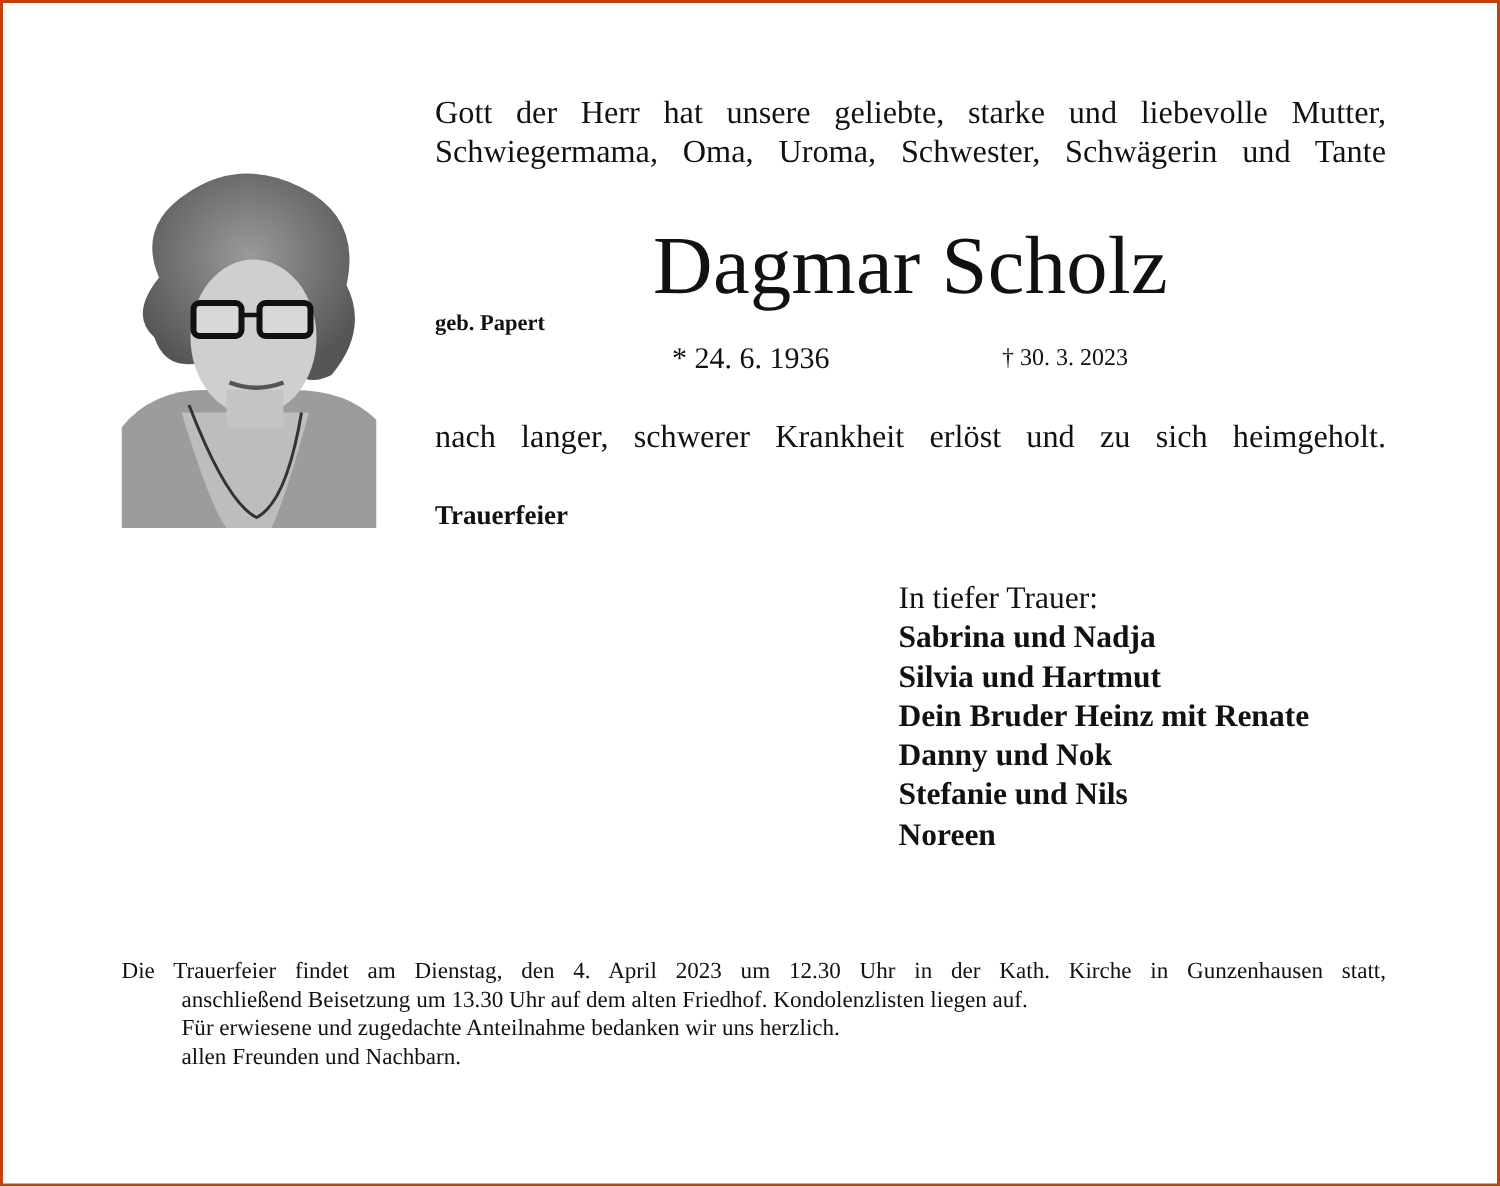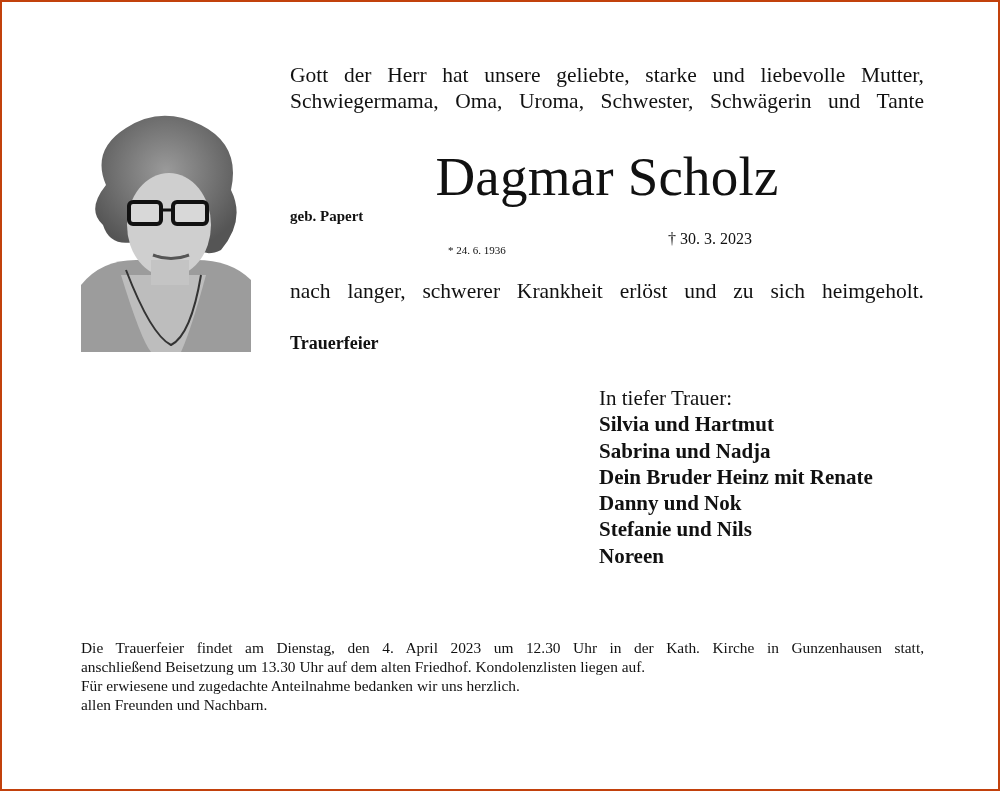--- a/index.html
+++ b/index.html
@@ -19,39 +19,39 @@
     }
     .intro span { display: block; text-align-last: justify; }
     .name {
       position: absolute; left: 288px; top: 140px; width: 634px; text-align: center;
       font-size: 55px; font-weight: normal; line-height: 70px; letter-spacing: 0.2px;
     }
     .maiden {
       position: absolute; left: 288px; top: 205px; width: 634px; text-align: left;
       font-size: 15px; font-weight: bold; line-height: 18px;
     }
-    .born { position: absolute; left: 446px; top: 238px; font-size: 11px; line-height: 20px; }
+    .born { position: absolute; left: 446px; top: 227px; font-size: 20px; line-height: 20px; }
     .died { position: absolute; left: 666px; top: 227px; font-size: 16px; line-height: 20px; }
     .released {
       position: absolute; left: 288px; top: 276px; width: 634px;
       font-size: 21.5px; line-height: 26px; text-align: justify; text-align-last: justify;
     }
     .city {
       position: absolute; left: 288px; top: 330px; font-size: 18px; font-weight: bold; line-height: 22px;
     }
     .mourners {
       position: absolute; left: 597px; top: 383px; font-size: 21px; line-height: 26.3px;
     }
     .mourners .b { font-weight: bold; }
     .footer {
       position: absolute; left: 79px; top: 636px; width: 843px;
       font-size: 15.4px; line-height: 19px; text-align: justify;
     }
     .footer .j { display: block; text-align-last: justify; }
-    .footer .l { display: block; text-align-last: left; }
+    .footer .l { display: block; text-align-last: left; margin-left: 40px; }
   </style>
 </head>
 <body>
 
 <div class="frame">
 
   <div class="photo">
     <svg width="170" height="242" viewBox="0 0 170 242">
       <defs>
         <radialGradient id="hair" cx="50%" cy="40%" r="60%">
@@ -88,22 +88,22 @@
   <div class="name">Dagmar Scholz</div>
   <div class="maiden">geb. Papert</div>
   <div class="born">* 24. 6. 1936</div>
   <div class="died">† 30. 3. 2023</div>
 
   <div class="released">nach langer, schwerer Krankheit erlöst und zu sich heimgeholt.</div>
   <div class="city">Trauerfeier</div>
 
   <div class="mourners">
     <div>In tiefer Trauer:</div>
+    <div class="b">Sabrina und Nadja</div>
     <div class="b">Silvia und Hartmut</div>
-    <div class="b">Sabrina und Nadja</div>
     <div class="b">Dein Bruder Heinz mit Renate</div>
     <div class="b">Danny und Nok</div>
     <div class="b">Stefanie und Nils</div>
     <div class="b">Noreen</div>
   </div>
 
   <div class="footer">
     <span class="j">Die Trauerfeier findet am Dienstag, den 4. April 2023 um 12.30 Uhr in der Kath. Kirche in Gunzenhausen statt,</span>
     <span class="l">anschließend Beisetzung um 13.30 Uhr auf dem alten Friedhof. Kondolenzlisten liegen auf.</span>
     <span class="l">Für erwiesene und zugedachte Anteilnahme bedanken wir uns herzlich.</span>

